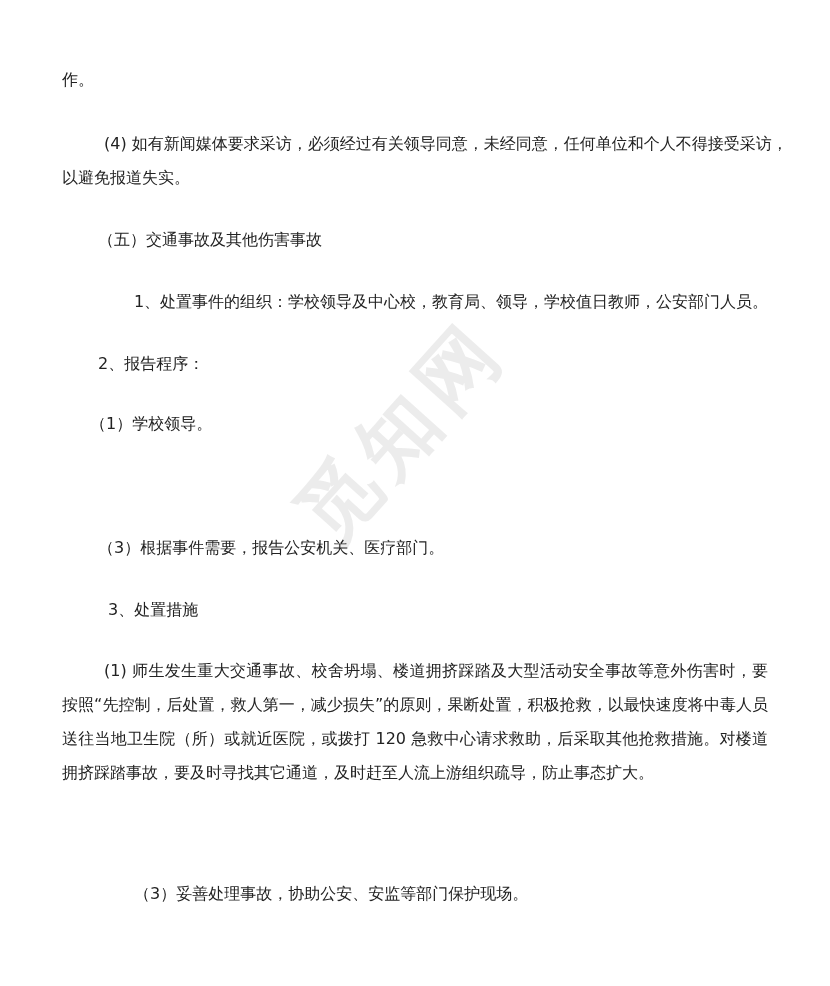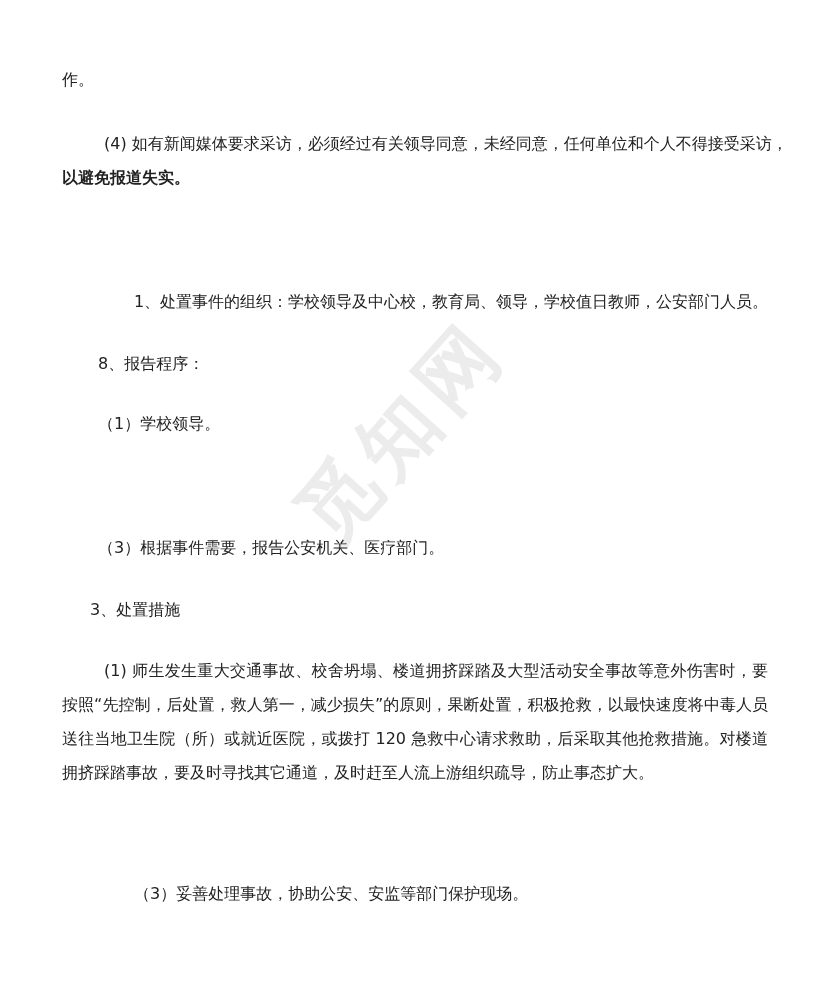--- a/index.html
+++ b/index.html
@@ -58,32 +58,33 @@
 </head>
 <body>
 
 <div class="page">
 
   <div class="watermark">觅知网</div>
 
   <div class="line" style="top:70px;">作。</div>
 
   <div class="line indent" style="top:134px; width:666px;">(4) 如有新闻媒体要求采访，必须经过有关领导同意，未经同意，任何单位和个人不得接受采访，</div>
-  <div class="line" style="top:168px;font-weight:bold;">以避免报道失实。</div>
+  <div class="line" style="top:168px;">以避免报道失实。</div>
 
+  <div class="line" style="top:230px; left:98px;">（五）交通事故及其他伤害事故</div>
 
   <div class="line" style="top:292px; left:98px;text-align:center;">1、处置事件的组织：学校领导及中心校，教育局、领导，学校值日教师，公安部门人员。</div>
 
-  <div class="line" style="top:354px; left:98px;">8、报告程序：</div>
+  <div class="line" style="top:354px; left:98px;">2、报告程序：</div>
 
-  <div class="line" style="top:414px; left:98px;">（1）学校领导。</div>
+  <div class="line" style="top:414px; left:90px;">（1）学校领导。</div>
 
 
   <div class="line" style="top:538px; left:98px;">（3）根据事件需要，报告公安机关、医疗部门。</div>
 
-  <div class="line" style="top:600px; left:90px;">3、处置措施</div>
+  <div class="line" style="top:600px; left:108px;">3、处置措施</div>
 
   <div class="para" style="top:654px;">(1) 师生发生重大交通事故、校舍坍塌、楼道拥挤踩踏及大型活动安全事故等意外伤害时，要按照“先控制，后处置，救人第一，减少损失”的原则，果断处置，积极抢救，以最快速度将中毒人员送往当地卫生院（所）或就近医院，或拨打 120 急救中心请求救助，后采取其他抢救措施。对楼道拥挤踩踏事故，要及时寻找其它通道，及时赶至人流上游组织疏导，防止事态扩大。</div>
 
 
   <div class="line" style="top:884px; left:98px;margin-left:36px;">（3）妥善处理事故，协助公安、安监等部门保护现场。</div>
 
 </div>
 
 </body></html>

